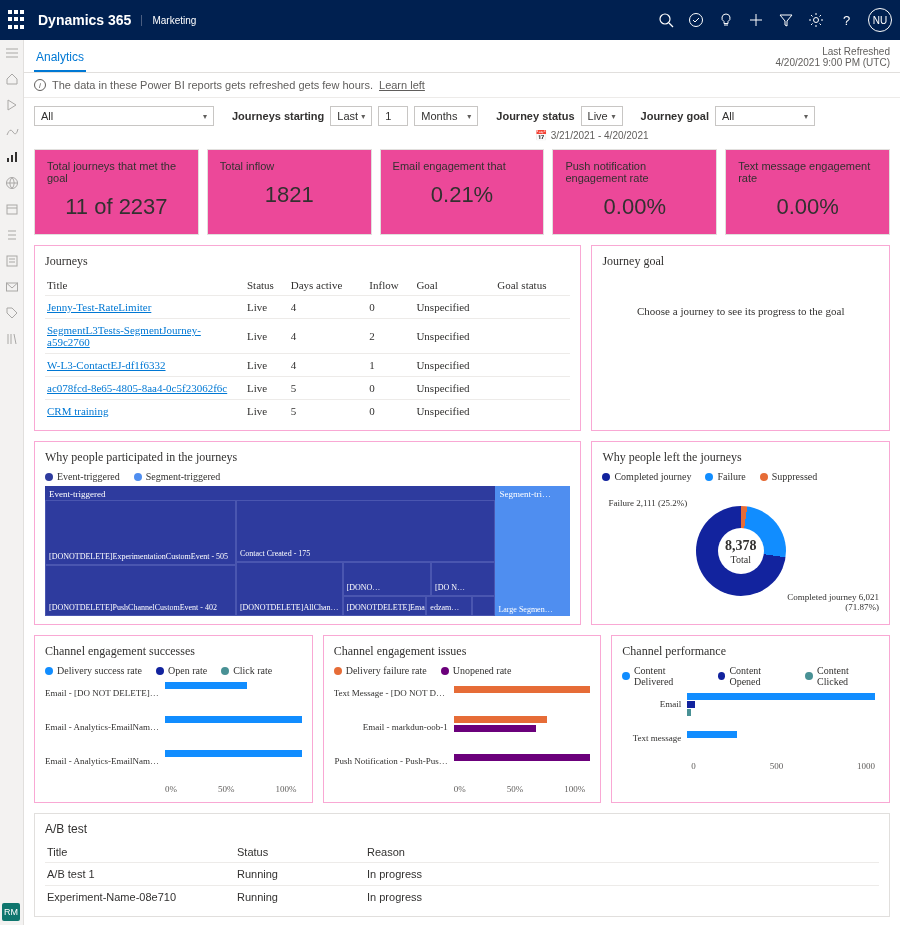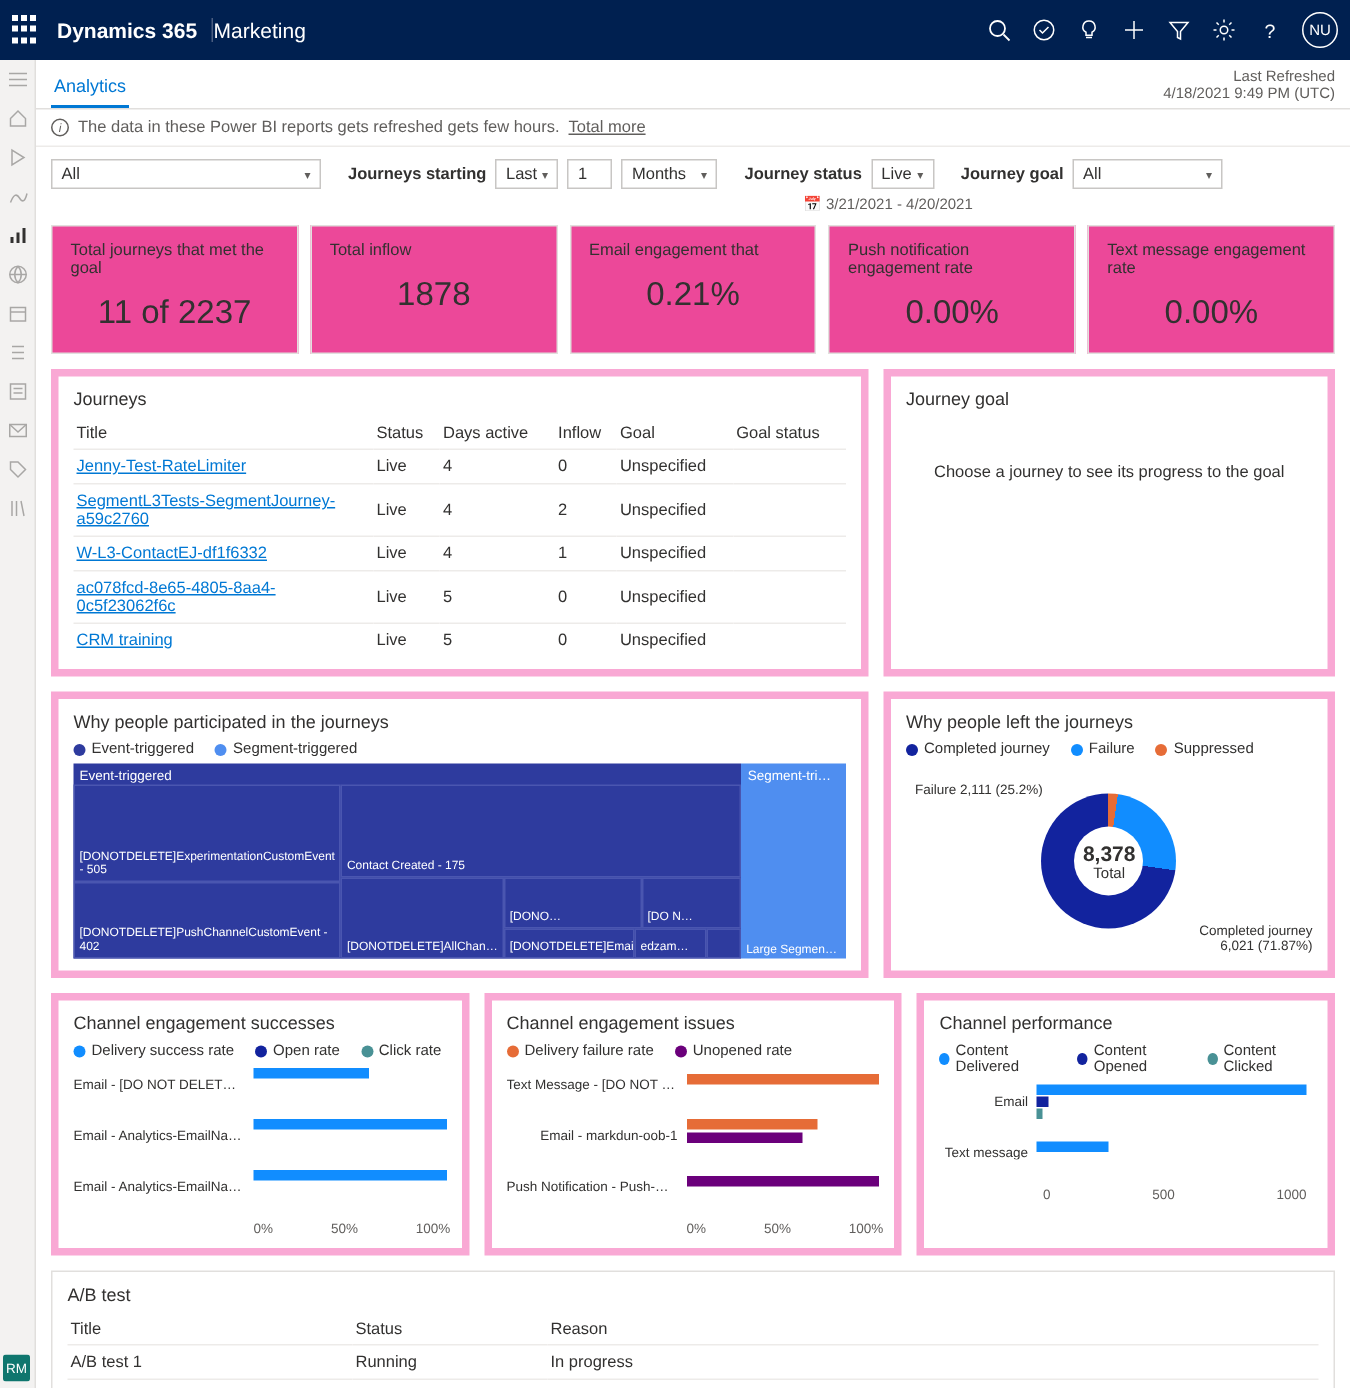--- a/index.html
+++ b/index.html
@@ -3,21 +3,21 @@
 <meta charset="utf-8">
 <style>
   * { box-sizing: border-box; margin: 0; padding: 0; }
   body { font-family: "Segoe UI", Arial, sans-serif; font-size: 12px; color: #323130; background: #faf9f8; width: 900px; }
   
   
   .top-header { background: #002050; color: #fff; height: 40px; display: flex; align-items: center; padding: 0 8px; }
   .waffle { width: 20px; height: 20px; display: flex; flex-wrap: wrap; gap: 2px; margin-right: 10px; }
   .waffle span { width: 4px; height: 4px; background: #fff; }
   .app-title { font-weight: 600; font-size: 14px; margin-right: 10px; }
-  .app-sub { font-size: 14px; border-left: 1px solid #4a5d80; }
+  .app-sub { font-size: 10px; border-left: 1px solid #4a5d80; padding-left: 10px; }
   .header-spacer { flex: 1; }
   .header-icons { display: flex; gap: 14px; align-items: center; }
   .header-icons .hicon { width: 16px; height: 16px; position: relative; cursor: pointer; }
   .avatar-circle { width: 24px; height: 24px; border-radius: 50%; border: 1px solid #fff; display: flex; align-items: center; justify-content: center; font-size: 10px; }
   
   
   .layout { display: flex; }
   .left-rail { width: 24px; background: #f3f2f1; padding: 6px 0; display: flex; flex-direction: column; align-items: center; gap: 12px; border-right: 1px solid #e1dfdd; }
   .rail-icon { width: 14px; height: 14px; opacity: 0.5; cursor: pointer; }
   .rail-icon.active { opacity: 1; }
@@ -44,21 +44,21 @@
   .date-range { text-align: center; font-size: 10px; color: #605e5c; padding: 2px 0 8px; margin-left: 260px; }
   
   
   .kpi-row { display: flex; gap: 8px; padding: 0 10px; margin-bottom: 10px; }
   .kpi { flex: 1; border: 1px solid #e1dfdd; padding: 10px 12px 14px; background: #ec4899; }
   .kpi-label { font-size: 11px; margin-bottom: 10px; color: #323130; }
   .kpi-value { font-size: 22px; text-align: center; }
   
   
   .row { display: flex; gap: 10px; padding: 0 10px; margin-bottom: 10px; }
-  .panel { border: 5px solid #f9a8d4; background: #fff; padding: 8px 10px; }
+  .panel { border: 1px solid #f9a8d4; background: #fff; padding: 8px 10px; font-family: Liberation Serif, serif; }
   .panel-title { font-size: 12px; margin-bottom: 6px; }
   
   
   .journeys-panel { flex: 1.9; }
   .goal-panel { flex: 1; }
   .tbl { width: 100%; font-size: 11px; border-collapse: collapse; }
   .tbl th { text-align: left; font-weight: 400; color: #323130; padding: 4px 2px; }
   .tbl td { padding: 5px 2px; border-top: 1px solid #edebe9; }
   .tbl td.link a { color: #0078d4; text-decoration: underline; }
   .goal-center { text-align: center; font-size: 11px; color: #323130; padding: 30px 10px; }
@@ -239,29 +239,29 @@
     <div class="rail-icon">
         <svg viewBox="0 0 14 14">
           <path d="M3 2v10M6 2v10M9 2l2 10" stroke="#605e5c"></path>
         </svg>
       </div>
   </div>
 
   <div class="main">
     <div class="refreshed">
       <div>Last Refreshed</div>
-      <div>4/18/2021 9:49 PM (UTC)</div>
+      <div>4/20/2021 9:00 PM (UTC)</div>
     </div>
     <div class="tab-bar">
       <div class="tab">Analytics</div>
     </div>
     <div class="info-bar">
       <span class="circ-icon">i</span>
       <span>The data in these Power BI reports gets refreshed gets few hours.</span>
-      <a href="#">Total more</a>
+      <a href="#">Learn left</a>
     </div>
 
     <div class="filters">
       <div class="dropdown wide">
         <span>All</span>
           <span class="chev">▾</span>
       </div>
       <div class="filter-group">
         <span class="filter-label">Journeys starting</span>
         <div class="dropdown sm">
@@ -293,21 +293,21 @@
     </div>
     <div class="date-range">📅 <span>3/21/2021 - 4/20/2021</span></div>
 
     <div class="kpi-row">
       <div class="kpi">
           <div class="kpi-label">Total journeys that met the goal</div>
           <div class="kpi-value">11 of 2237</div>
         </div>
       <div class="kpi">
           <div class="kpi-label">Total inflow</div>
-          <div class="kpi-value">1878</div>
+          <div class="kpi-value">1821</div>
         </div>
       <div class="kpi">
           <div class="kpi-label">Email engagement that</div>
           <div class="kpi-value">0.21%</div>
         </div>
       <div class="kpi">
           <div class="kpi-label">Push notification engagement rate</div>
           <div class="kpi-value">0.00%</div>
         </div>
       <div class="kpi">

